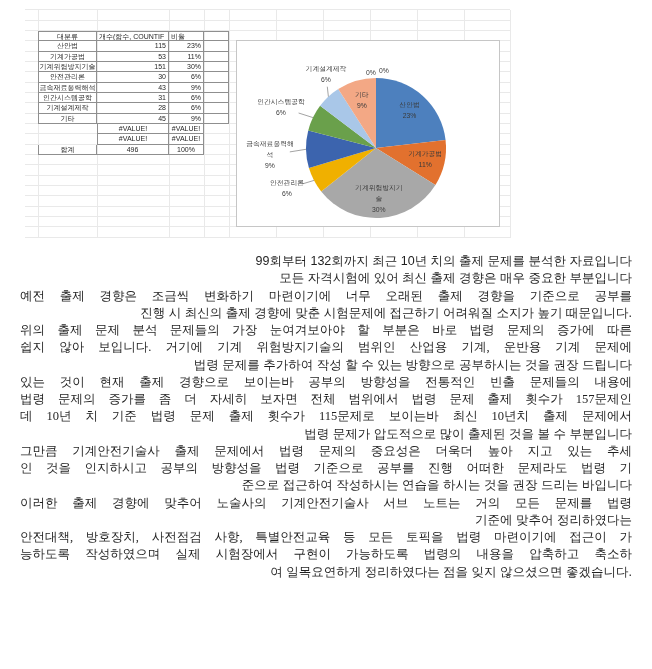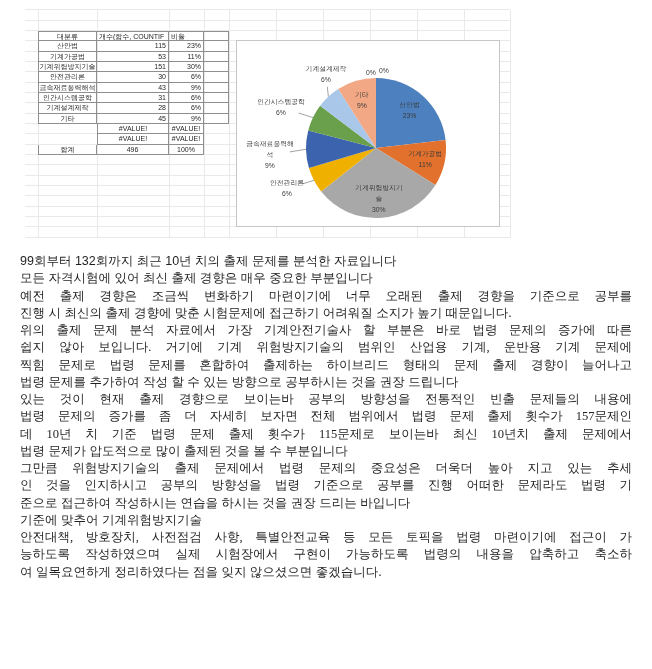--- a/index.html
+++ b/index.html
@@ -22,21 +22,21 @@
   .al-c{justify-content:center;}
   .al-r{justify-content:flex-end;}
   .al-l{justify-content:flex-start;}
   
   #chart{position:absolute;left:236px;top:40px;width:264px;height:187px;background:#fff;
          border:1px solid #c6c6c6;box-sizing:border-box;z-index:2;}
   #chart svg{display:block;}
   
   #text{position:absolute;left:20px;top:253px;width:612px;font-size:12.5px;line-height:17.25px;
         font-weight:500;color:#1f1f1f;}
-  .ln{white-space:normal;}
+  .ln{white-space:normal;text-align:right;}
   .ln.j{text-align:justify;text-align-last:justify;font-family:Liberation Serif, serif;}
 </style>
 </head>
 <body>
 
 <div class="page">
   <div id="grid-rows"></div>
   <div id="grid-cols">
       <div class="vline" style="left: 38px;"></div>
       <div class="vline" style="left: 97px;"></div>
@@ -148,29 +148,29 @@
         <text x="134" text-anchor="middle" font-size="6.8" fill="#3a3a3a"><tspan x="134" y="34.4">0%</tspan></text>
         <text x="147" text-anchor="middle" font-size="6.8" fill="#3a3a3a"><tspan x="147" y="32.4">0%</tspan></text>
       </svg>
   </div>
 
   <div id="text">
       <div class="ln">99회부터 132회까지 최근 10년 치의 출제 문제를 분석한 자료입니다</div>
       <div class="ln">모든 자격시험에 있어 최신 출제 경향은 매우 중요한 부분입니다</div>
       <div class="ln j">예전 출제 경향은 조금씩 변화하기 마련이기에 너무 오래된 출제 경향을 기준으로 공부를</div>
       <div class="ln">진행 시 최신의 출제 경향에 맞춘 시험문제에 접근하기 어려워질 소지가 높기 때문입니다.</div>
-      <div class="ln j">위의 출제 문제 분석 자료에서 가장 기계안전기술사 할 부분은 바로 법령 문제의 증가에 따른</div>
+      <div class="ln j">위의 출제 문제 분석 문제들의 가장 눈여겨보아야 할 부분은 바로 법령 문제의 증가에 따른</div>
       <div class="ln j">쉽지 않아 보입니다. 거기에 기계 위험방지기술의 범위인 산업용 기계, 운반용 기계 문제에</div>
-      <div class="ln j">찍힘 문제로 법령 문제를 혼합하여 출제하는 하이브리드 형태의 문제 출제 경향이 늘어나고</div>
       <div class="ln">법령 문제를 추가하여 작성 할 수 있는 방향으로 공부하시는 것을 권장 드립니다</div>
       <div class="ln j">있는 것이 현재 출제 경향으로 보이는바 공부의 방향성을 전통적인 빈출 문제들의 내용에</div>
       <div class="ln j">법령 문제의 증가를 좀 더 자세히 보자면 전체 범위에서 법령 문제 출제 횟수가 157문제인</div>
       <div class="ln j">데 10년 치 기준 법령 문제 출제 횟수가 115문제로 보이는바 최신 10년치 출제 문제에서</div>
       <div class="ln">법령 문제가 압도적으로 많이 출제된 것을 볼 수 부분입니다</div>
-      <div class="ln j">그만큼 위험방지기술의 출제 문제에서 법령 문제의 중요성은 더욱더 높아 지고 있는 추세</div>
+      <div class="ln j">그만큼 기계안전기술사 출제 문제에서 법령 문제의 중요성은 더욱더 높아 지고 있는 추세</div>
       <div class="ln j">인 것을 인지하시고 공부의 방향성을 법령 기준으로 공부를 진행 어떠한 문제라도 법령 기</div>
       <div class="ln">준으로 접근하여 작성하시는 연습을 하시는 것을 권장 드리는 바입니다</div>
-      <div class="ln">기준에 맞추어 기계위험방지기술</div>
+      <div class="ln j">이러한 출제 경향에 맞추어 노술사의 기계안전기술사 서브 노트는 거의 모든 문제를 법령</div>
+      <div class="ln">기준에 맞추어 정리하였다는</div>
       <div class="ln j">안전대책, 방호장치, 사전점검 사항, 특별안전교육 등 모든 토픽을 법령 마련이기에 접근이 가</div>
       <div class="ln j">능하도록 작성하였으며 실제 시험장에서 구현이 가능하도록 법령의 내용을 압축하고 축소하</div>
       <div class="ln">여 일목요연하게 정리하였다는 점을 잊지 않으셨으면 좋겠습니다.</div>
     </div>
 </div>
 
 </body></html>

